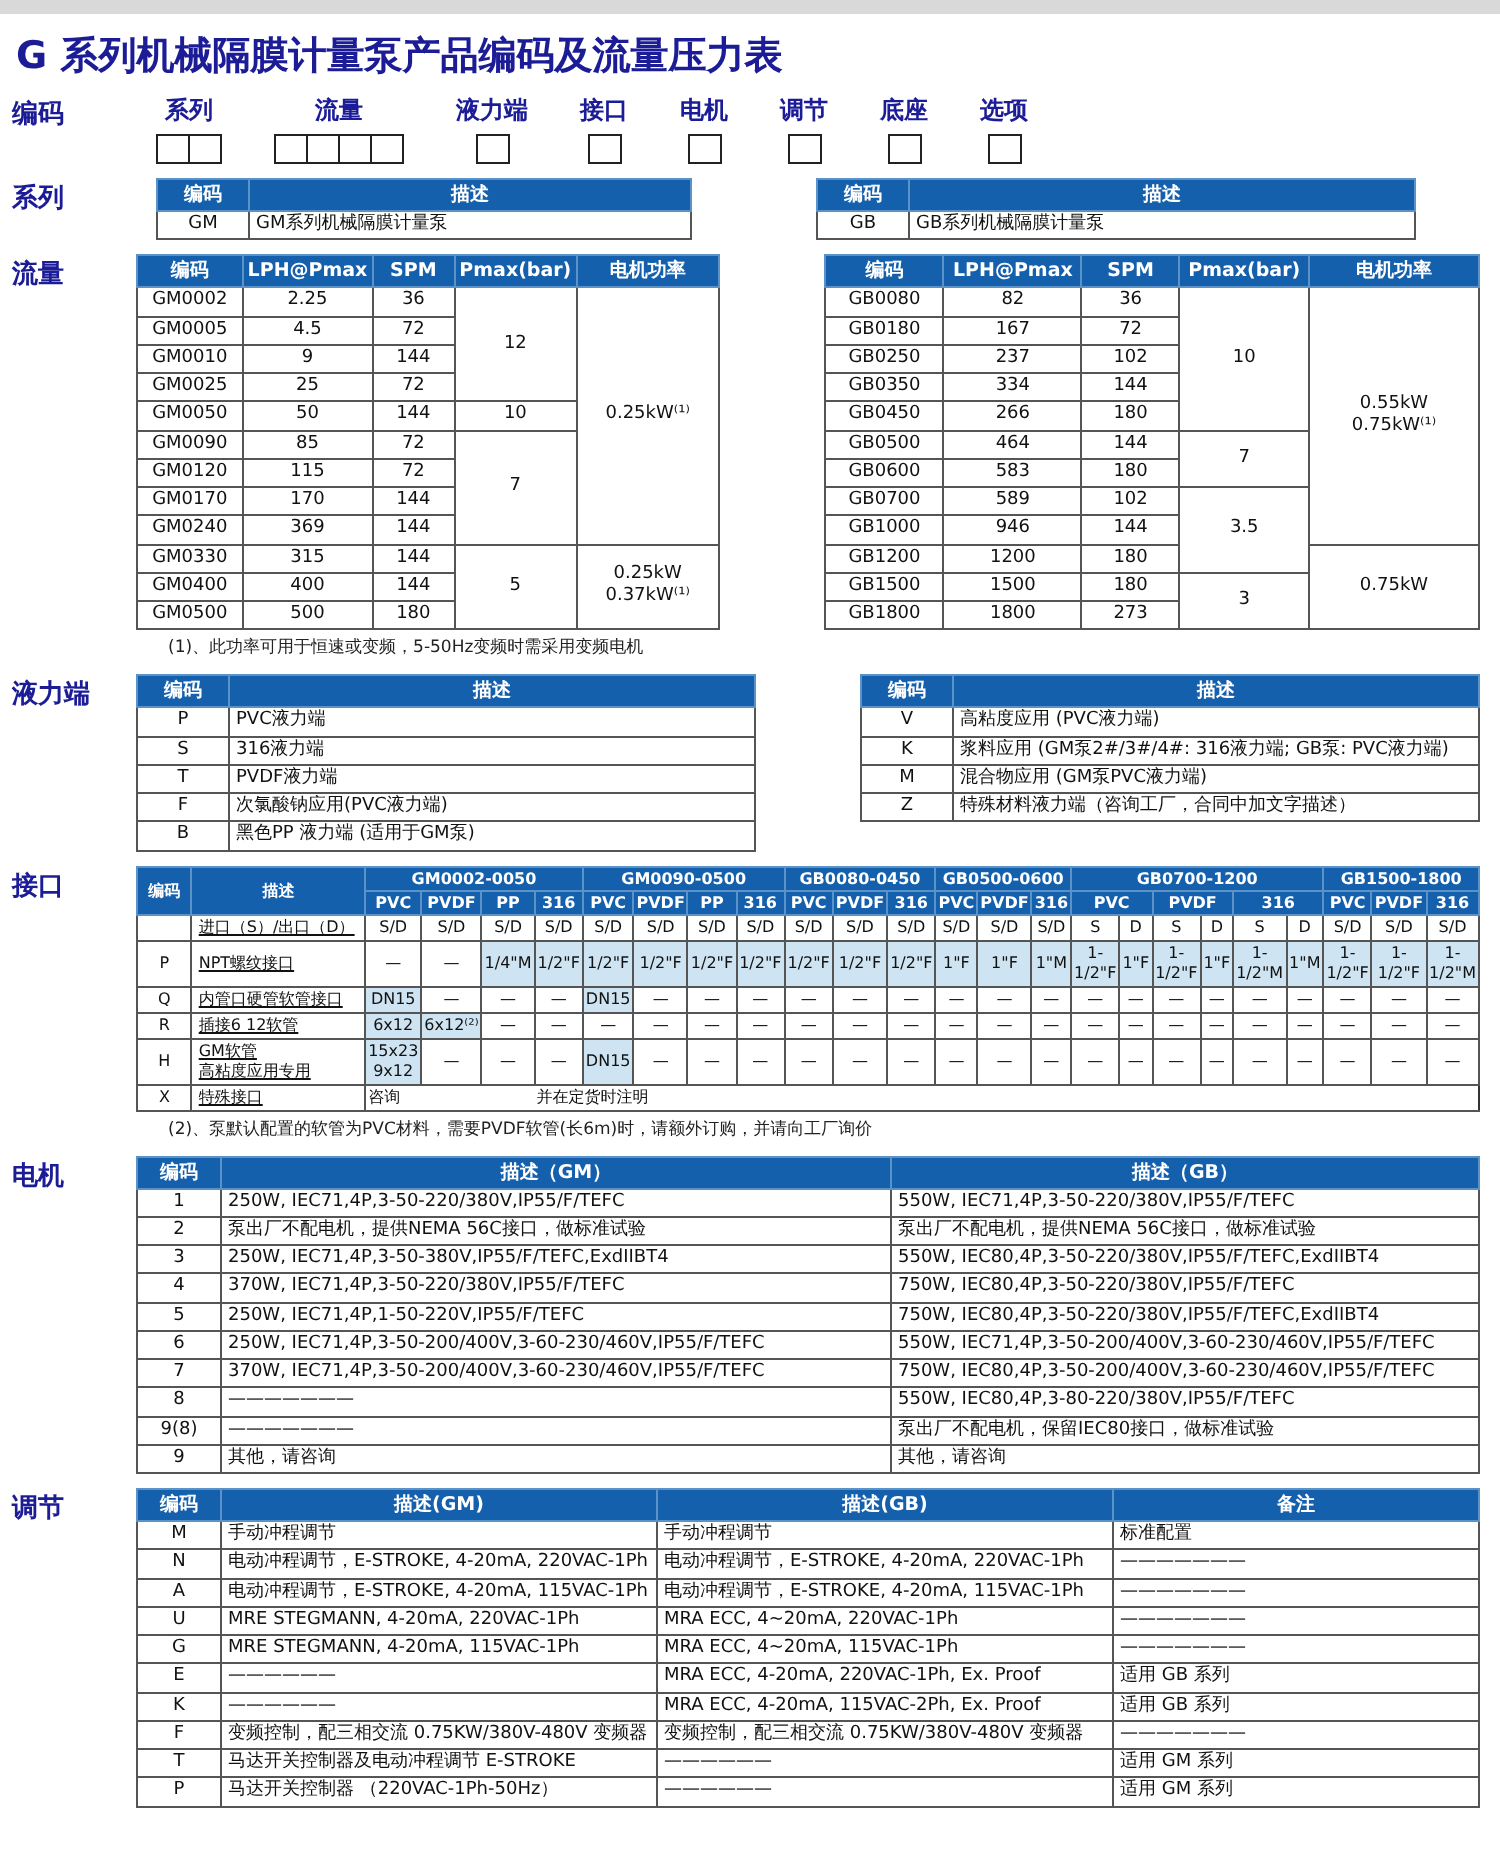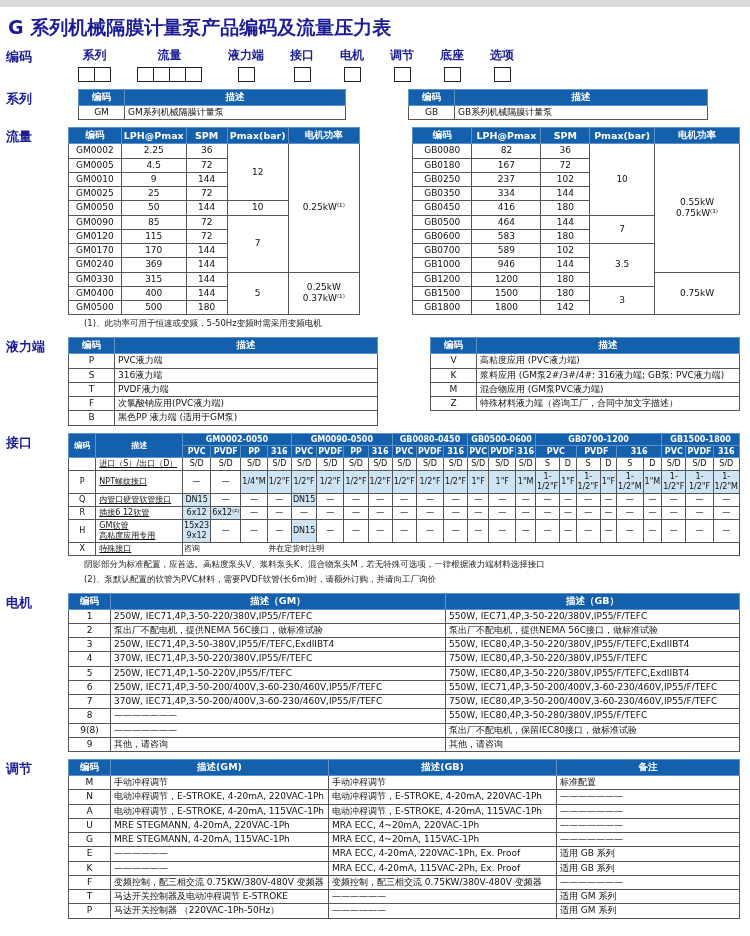--- a/index.html
+++ b/index.html
@@ -283,21 +283,21 @@
                   <td>237</td>
                   <td>102</td>
                 </tr>
                 <tr>
                   <td>GB0350</td>
                   <td>334</td>
                   <td>144</td>
                 </tr>
                 <tr>
                   <td>GB0450</td>
-                  <td>416</td>
+                  <td>266</td>
                   <td>180</td>
                 </tr>
                 <tr>
                   <td>GB0500</td>
                   <td>464</td>
                   <td>144</td>
                   <td rowspan="2">7</td>
                 </tr>
                 <tr>
                   <td>GB0600</td>
@@ -323,21 +323,21 @@
                 </tr>
                 <tr>
                   <td>GB1500</td>
                   <td>1500</td>
                   <td>180</td>
                   <td rowspan="2">3</td>
                 </tr>
                 <tr>
                   <td>GB1800</td>
                   <td>1800</td>
-                  <td>142</td>
+                  <td>273</td>
                 </tr>
               </tbody>
             </table>
           </div>
       </div>
     </div>
   </div>
 
   <div class="section">
     <div class="sec-label">液力端</div>
@@ -596,21 +596,20 @@
               <td>—</td>
             </tr>
             <tr>
               <td>X</td>
               <td class="desc">特殊接口</td>
               <td colspan="3" class="left">咨询</td>
               <td colspan="20" class="left">并在定货时注明</td>
             </tr>
           </tbody>
         </table>
-      <div class="note">阴影部分为标准配置，应首选。高粘度泵头V、浆料泵头K、混合物泵头M，若无特殊可选项，一律根据液力端材料选择接口</div>
       <div class="note">(2)、泵默认配置的软管为PVC材料，需要PVDF软管(长6m)时，请额外订购，并请向工厂询价</div>
     </div>
   </div>
 
   <div class="section">
     <div class="sec-label">电机</div>
     <div class="sec-body">
       <table id="tbl-motor">
           <colgroup>
             <col style="width: 42px;">
@@ -656,21 +655,21 @@
               <td class="desc">550W, IEC71,4P,3-50-200/400V,3-60-230/460V,IP55/F/TEFC</td>
             </tr>
             <tr>
               <td>7</td>
               <td class="desc">370W, IEC71,4P,3-50-200/400V,3-60-230/460V,IP55/F/TEFC</td>
               <td class="desc">750W, IEC80,4P,3-50-200/400V,3-60-230/460V,IP55/F/TEFC</td>
             </tr>
             <tr>
               <td>8</td>
               <td class="desc">———————</td>
-              <td class="desc">550W, IEC80,4P,3-50-280/380V,IP55/F/TEFC</td>
+              <td class="desc">550W, IEC80,4P,3-80-220/380V,IP55/F/TEFC</td>
             </tr>
             <tr>
               <td>9(8)</td>
               <td class="desc">———————</td>
               <td class="desc">泵出厂不配电机，保留IEC80接口，做标准试验</td>
             </tr>
             <tr>
               <td>9</td>
               <td class="desc">其他，请咨询</td>
               <td class="desc">其他，请咨询</td>

